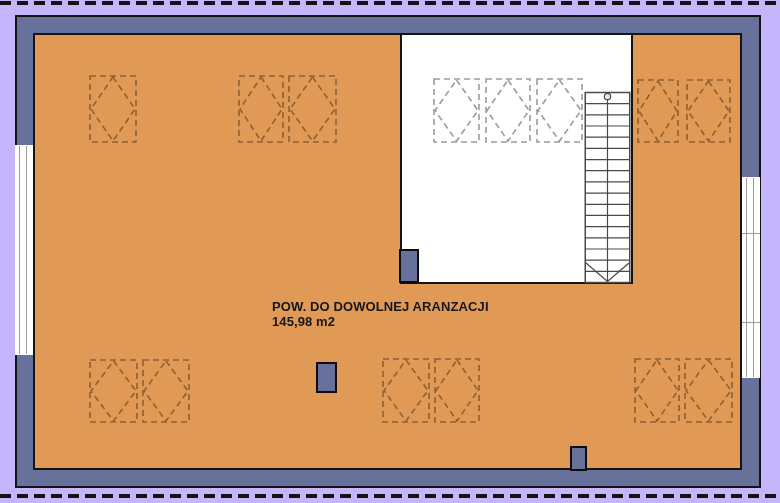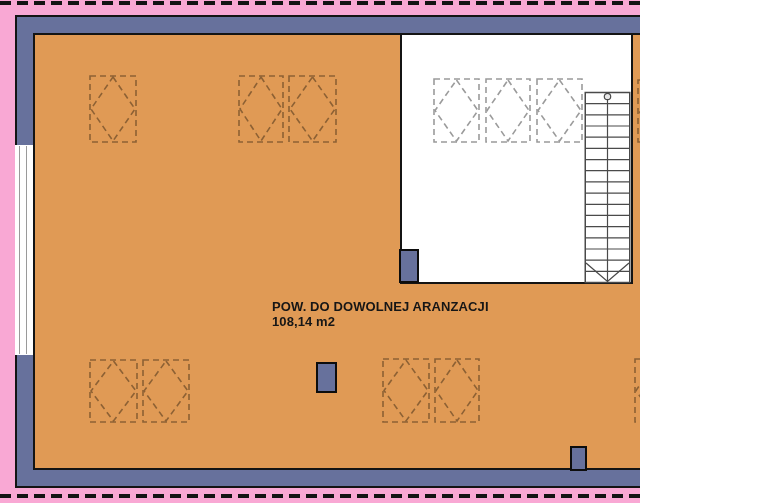--- a/index.html
+++ b/index.html
@@ -1,17 +1,17 @@
 <!DOCTYPE html>
 <html style="--floor: #e09a55; --wall: #67719c; --outline: #141414; --stair-line: #4a4a4a; --window-line: #9a9a9a;"><head>
 <meta charset="utf-8">
 <style>
   html,body{margin:0;padding:0;background:#ffffff;}
   .canvas{
-    position:relative;width:640px;height:503px;background:#f9a8d4;overflow:hidden;
+    position:relative;width:780px;height:503px;background:#c4b5fd;overflow:hidden;
     font-family:"Liberation Sans", sans-serif;
   }
   .sheet-dash{
     position:absolute;left:0;width:780px;height:4px;
     background:repeating-linear-gradient(90deg,#131313 0 11px,transparent 11px 17px);
   }
   .sheet-dash.top{top:1px;}
   .sheet-dash.bottom{top:494px;}
 
   .plan{
@@ -168,16 +168,16 @@
       <div class="window" style="left: 742px; top: 177px; width: 18px; height: 201px;">
         <i class="glass-line" style="left:4px"></i>
         <i class="glass-line" style="left:11px"></i>
         <i class="divider" style="top:56px"></i>
         <i class="divider" style="top:145px"></i>
       </div>
     </div>
 
   <div class="label-block">
     <div>POW. DO DOWOLNEJ ARANZACJI</div>
-    <div>108,14 m2</div>
+    <div>145,98 m2</div>
   </div>
 
 </div>
 
 </body></html>

